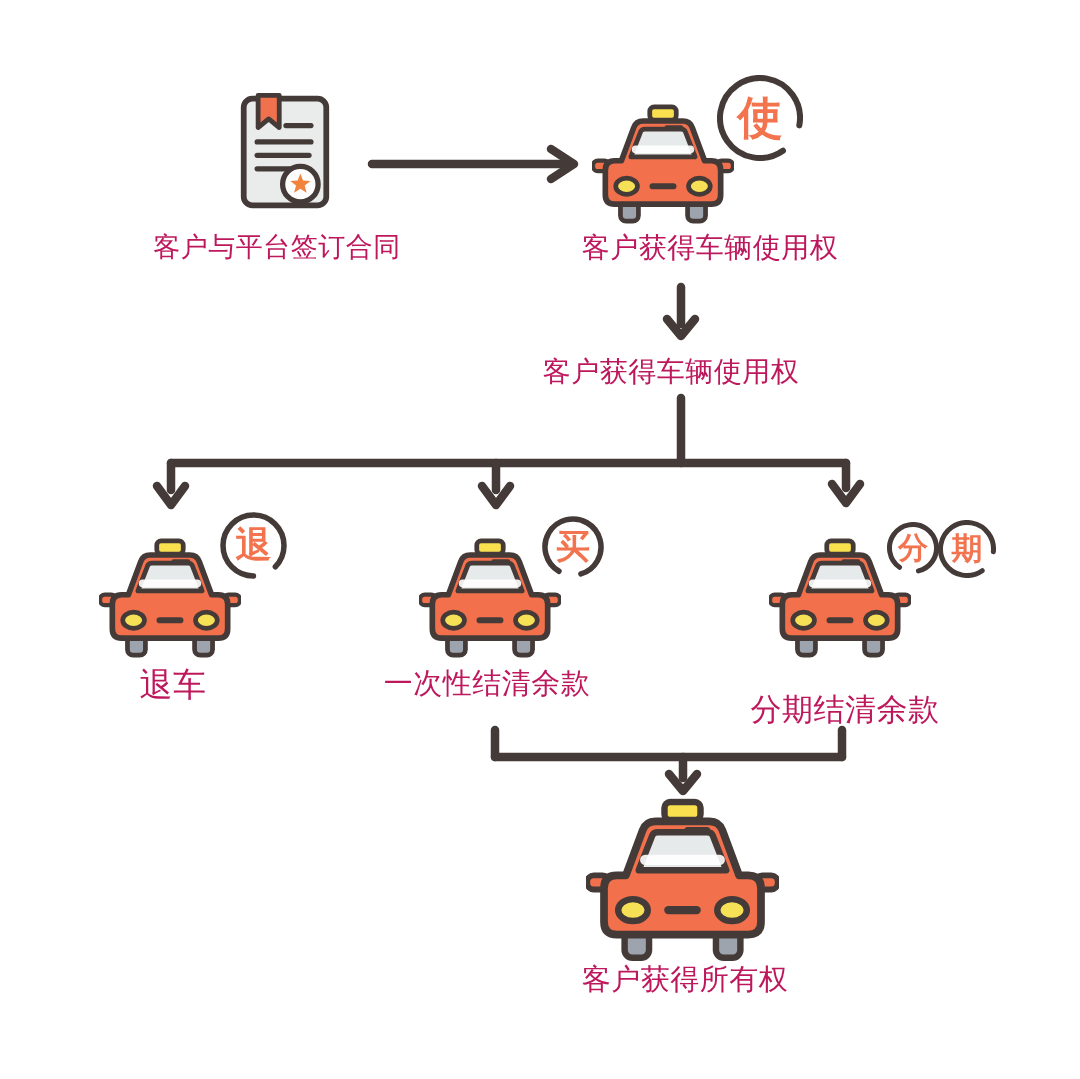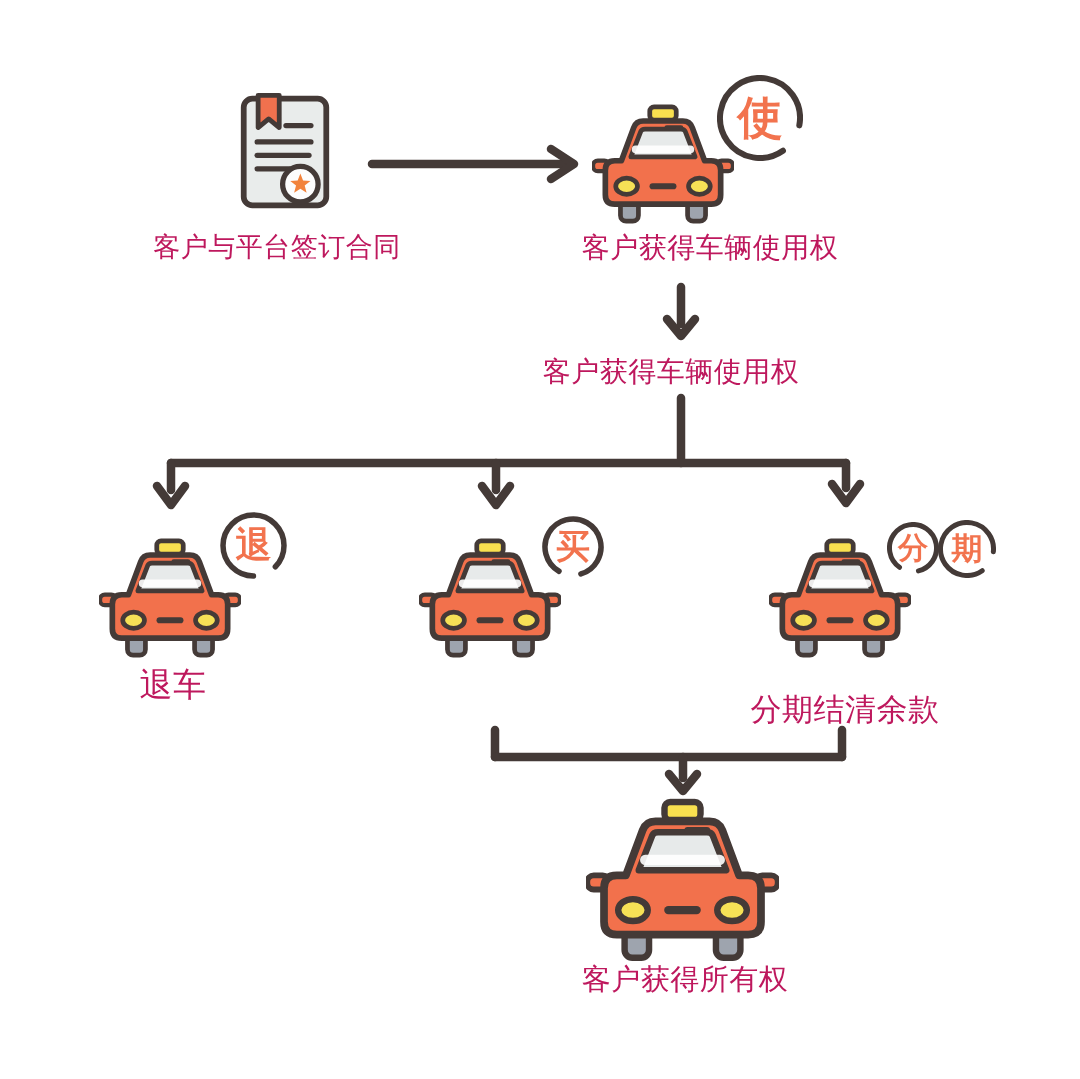--- a/index.html
+++ b/index.html
@@ -116,20 +116,21 @@
     <svg viewBox="0 0 150 128">
         <use href="#taxi-car"></use>
       </svg>
   </div>
   <div class="badge" style="left:542px;top:516px;width:62px;height:62px;">
     <svg viewBox="0 0 62 62">
       <circle cx="31" cy="31" r="28" fill="#FFFFFF" stroke="#443A37" stroke-width="5.5" stroke-dasharray="153 23" transform="rotate(120 31 31)" stroke-linecap="round"></circle>
     </svg>
     <span class="badge-char" style="font-size:34px;">买</span>
   </div>
+  <div class="flow-label" style="left:487px;top:664px;font-size:29px;">一次性结清余款</div>
 
   <div class="node" style="left:769px;top:538px;width:142px;height:121px;">
     <svg viewBox="0 0 150 128">
         <use href="#taxi-car"></use>
       </svg>
   </div>
   <div class="badge" style="left:887px;top:522px;width:52px;height:52px;">
     <svg viewBox="0 0 52 52">
       <circle cx="26" cy="26" r="23.5" fill="#FFFFFF" stroke="#443A37" stroke-width="5" stroke-dasharray="127 21" transform="rotate(125 26 26)" stroke-linecap="round"></circle>
     </svg>

